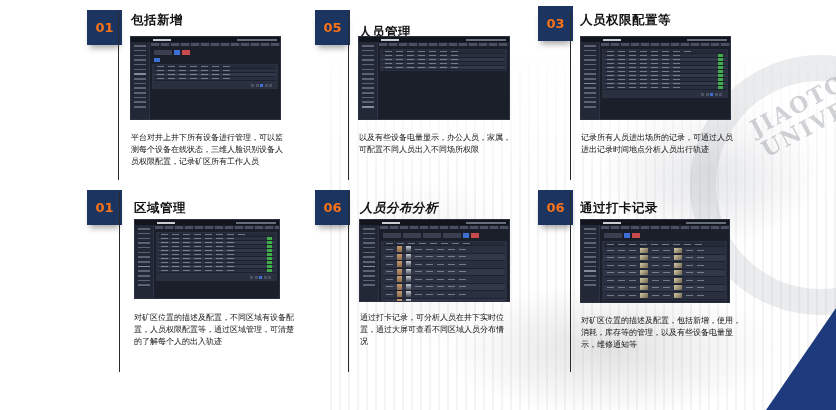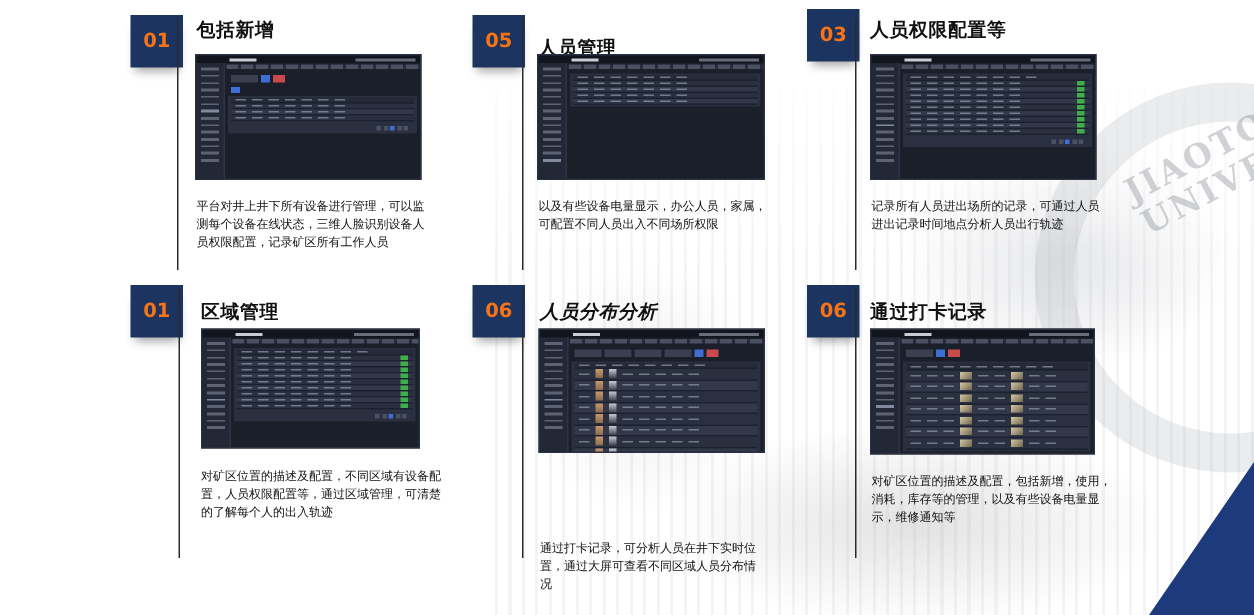--- a/index.html
+++ b/index.html
@@ -643,21 +643,21 @@
             <em class="d"></em>
             <span></span>
             <span></span>
             <span></span>
             <span></span>
             <span></span>
           </div>
       </div>
     </div>
   </div>
-  <div class="desc" style="left:360px;top:312px;width:148px;margin-top:48px;">通过打卡记录，可分析人员在井下实时位置，通过大屏可查看不同区域人员分布情况</div>
+  <div class="desc" style="left:360px;top:312px;width:148px;">通过打卡记录，可分析人员在井下实时位置，通过大屏可查看不同区域人员分布情况</div>
 </div>
 
 <div>
   <div class="badge" style="left:538px;top:190px;">06</div>
   <div class="vline" style="left:570px;top:192px;height:180px;"></div>
   <div class="title" style="left:580px;top:200px;">通过打卡记录</div>
   <div class="shot" style="left:580px;top:219px;width:150px;height:84px;">
     <div class="topbar">
         <div class="logo"></div>
         <div class="tr"></div>

